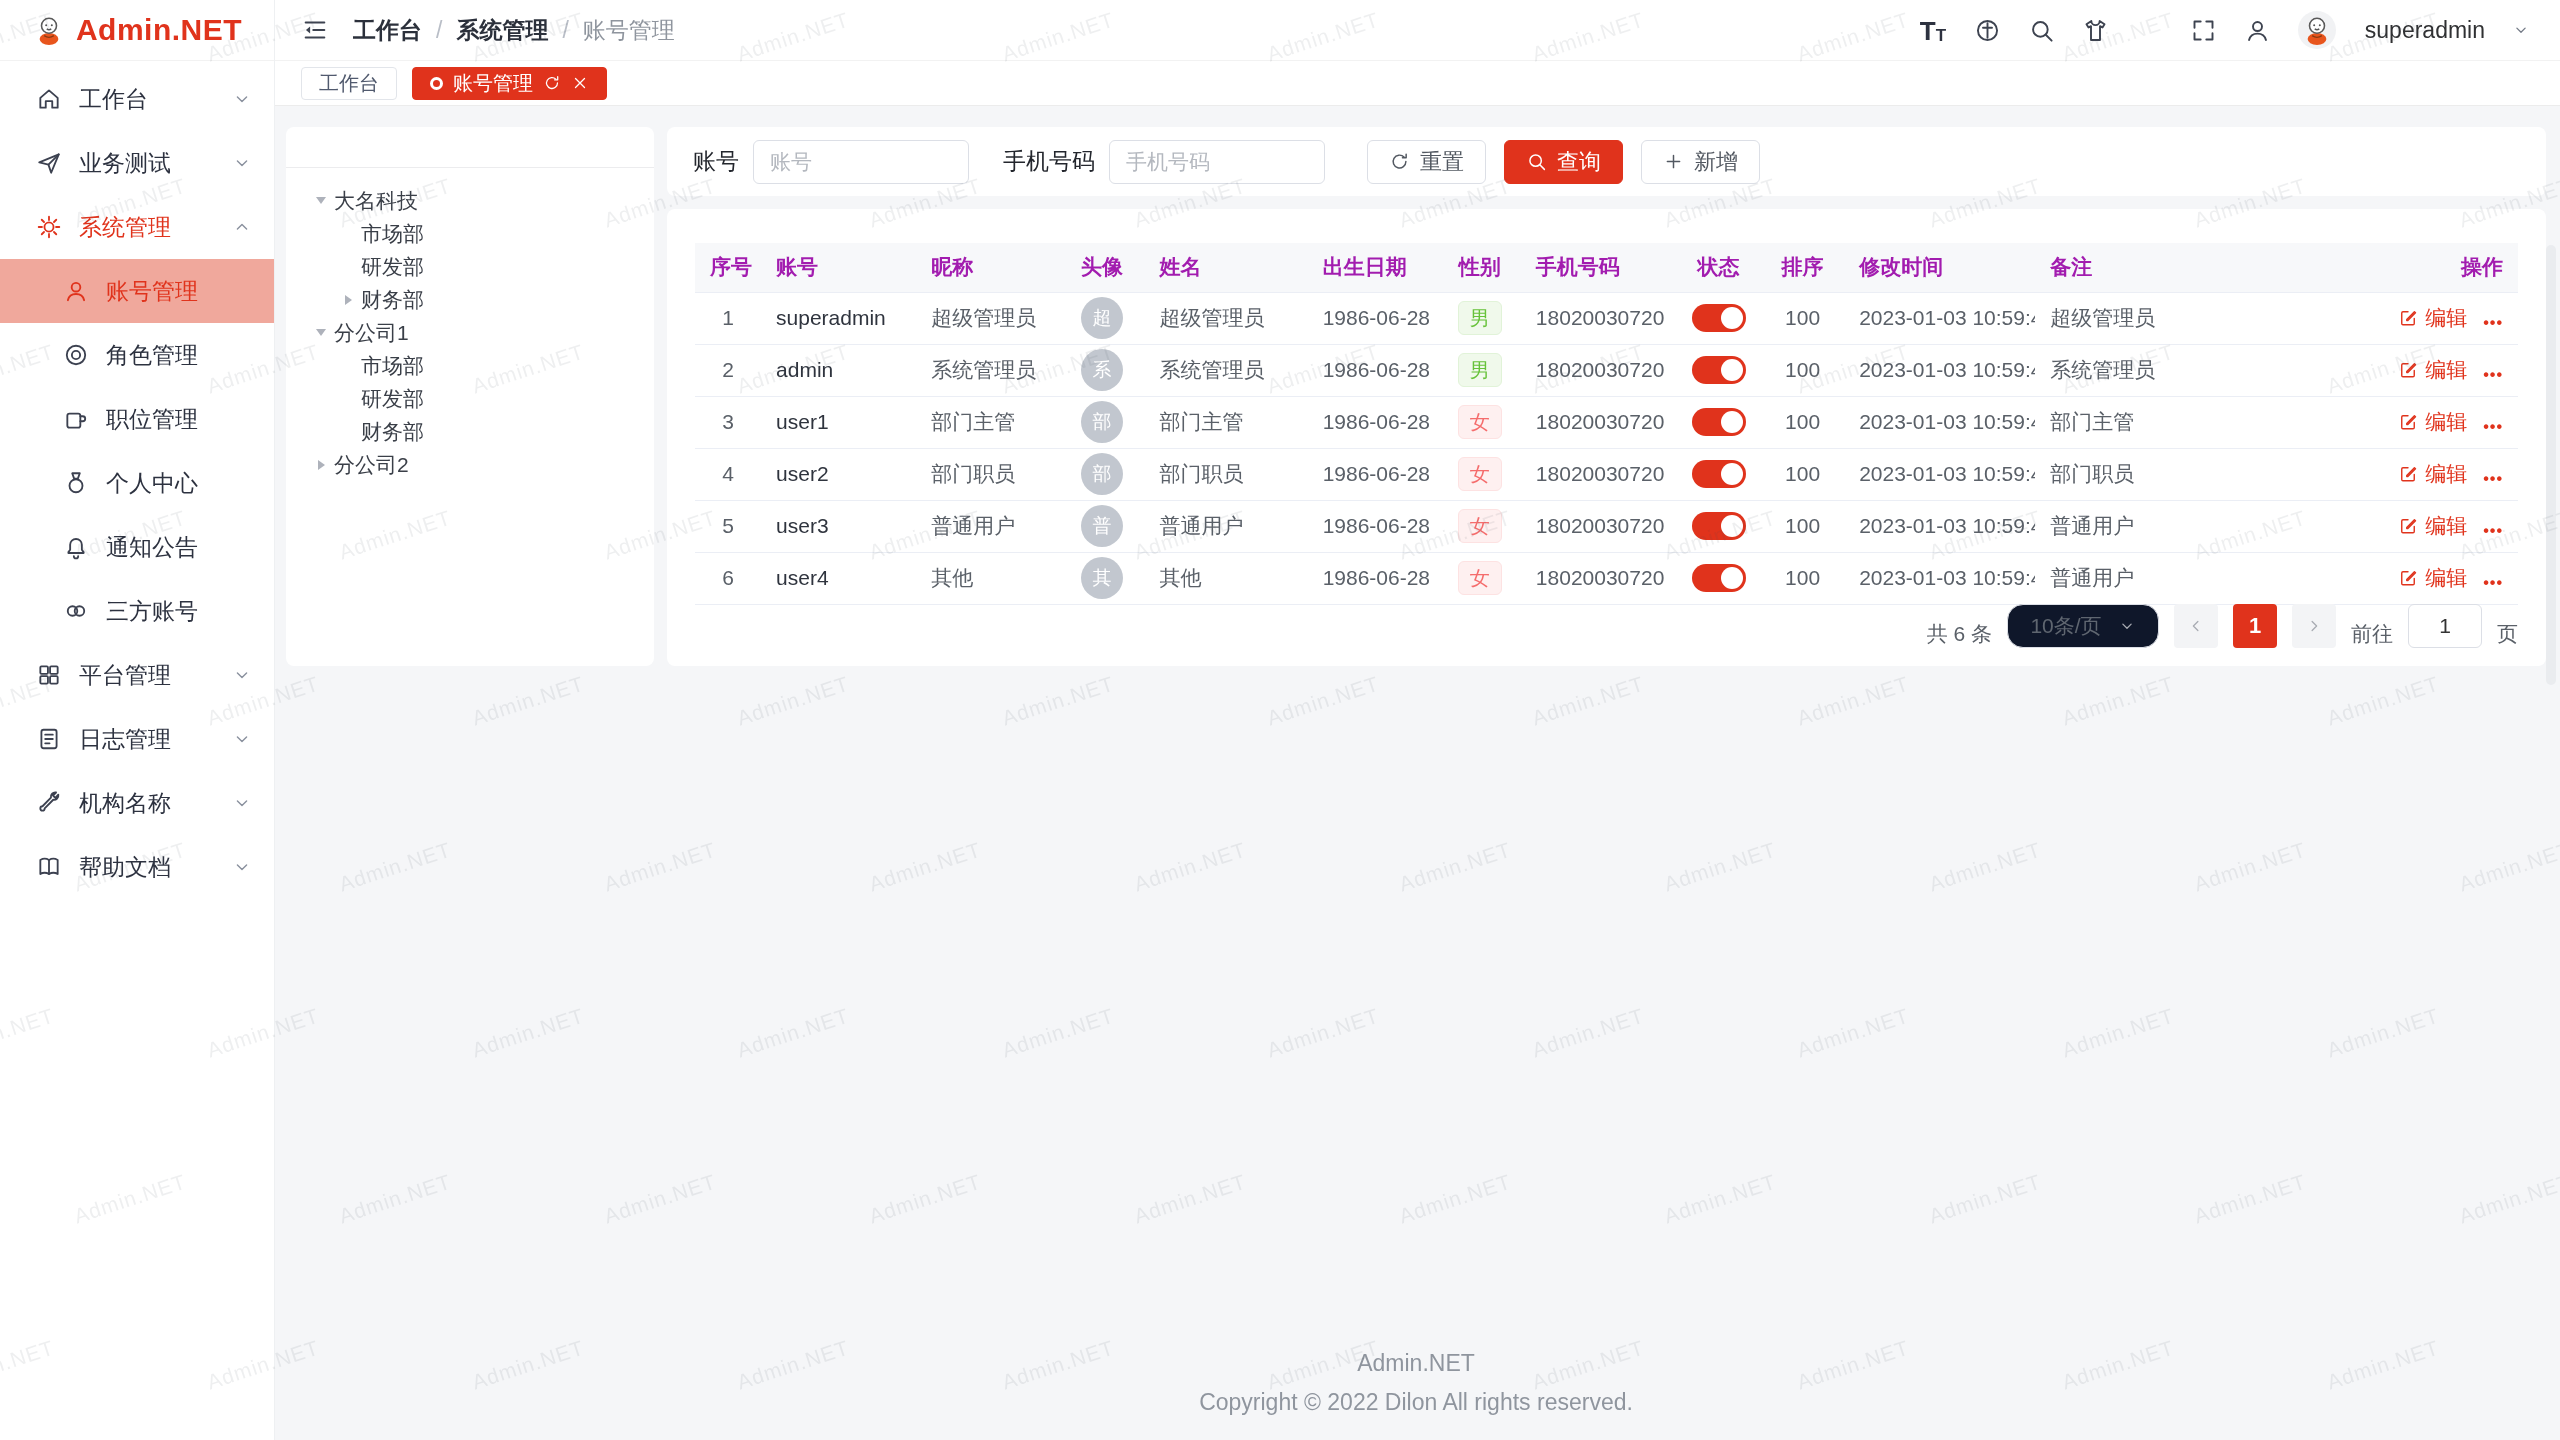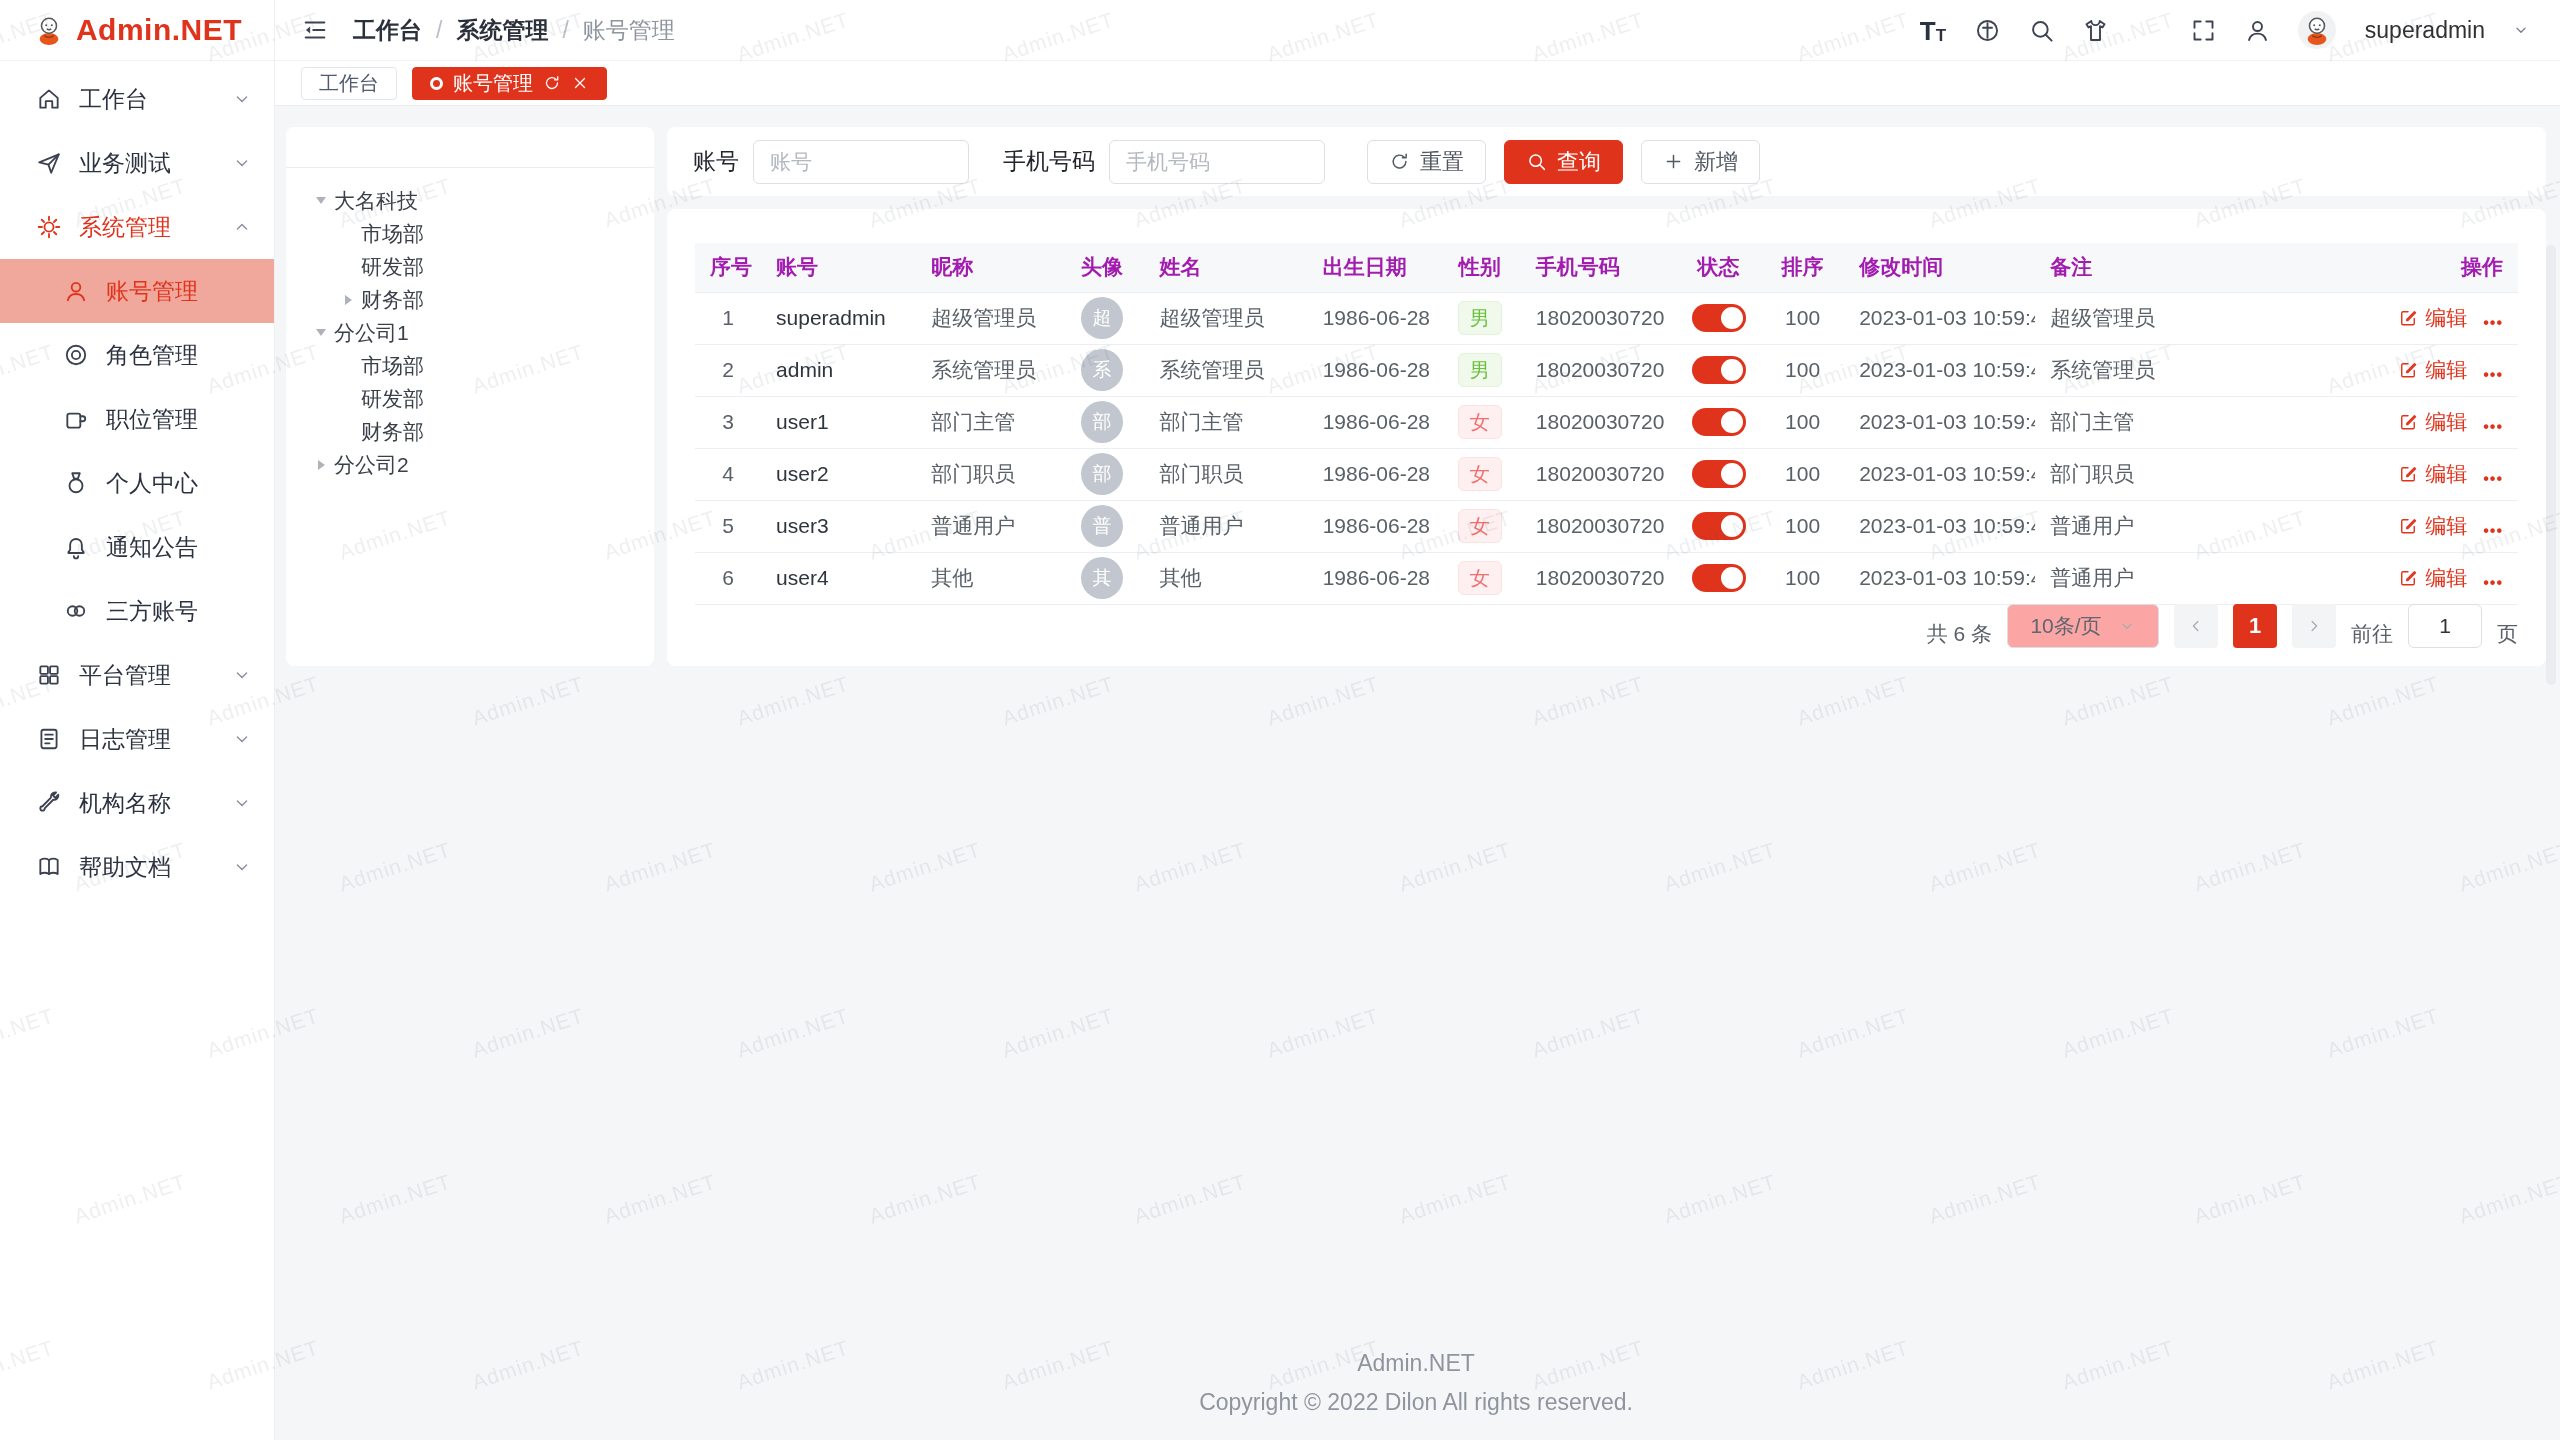--- a/index.html
+++ b/index.html
@@ -88,21 +88,21 @@
   .badge.male { background:#f0f9eb; color:#67c23a; border:1px solid #e1f3d8; }
   .badge.female { background:#fef0f0; color:#f56c6c; border:1px solid #fde2e2; }
   .toggle { width:54px; height:28px; border-radius:14px; background:#e0331c; position:relative; display:inline-block; vertical-align:middle; cursor:pointer; }
   .toggle .knob { position:absolute; top:3px; right:3px; width:22px; height:22px; border-radius:50%; background:#fff; }
   .ops { color:#e0331c; }
   .edit-link { display:inline-flex; align-items:center; gap:7px; color:#e0331c; cursor:pointer; font-size:21px; }
   .edit-link .ic { width:20px; height:20px; }
   .more-dots { margin-left:16px; font-weight:700; letter-spacing:1px; font-size:16px; cursor:pointer; }
 
   .pagination { position:absolute; right:28px; bottom:18px; display:flex; align-items:flex-end; gap:15px; font-size:21px; color:#5a6068; }
-  .page-size { width:152px; height:44px; border:1px solid #dcdfe6; border-radius:6px; display:inline-flex; align-items:center; justify-content:center; gap:16px; color:#5f6670; cursor:pointer; background:#fca5a5; }
+  .page-size { width:152px; height:44px; border:1px solid #dcdfe6; border-radius:16px; display:inline-flex; align-items:center; justify-content:center; gap:16px; color:#5f6670; cursor:pointer; background:#0f172a; }
   .page-size .ic { width:18px; height:18px; color:#a8abb2; }
   .page-btn { width:44px; height:44px; border:none; border-radius:4px; background:#f3f4f6; color:#a8abb2; display:inline-flex; align-items:center; justify-content:center; cursor:pointer; }
   .page-btn .ic { width:18px; height:18px; }
   .page-btn.current { background:#e0331c; color:#fff; font-size:22px; font-weight:700; }
   .goto-input { width:74px; height:44px; border:1px solid #dcdfe6; border-radius:6px; text-align:center; font-size:21px; color:#333; outline:none; font-family:inherit; }
 
   .footer { margin-top:auto; text-align:center; padding-bottom:24px; color:#8f959e; }
   .footer-title { font-size:23px; margin-bottom:12px; }
   .footer-copy { font-size:23px; }
 

